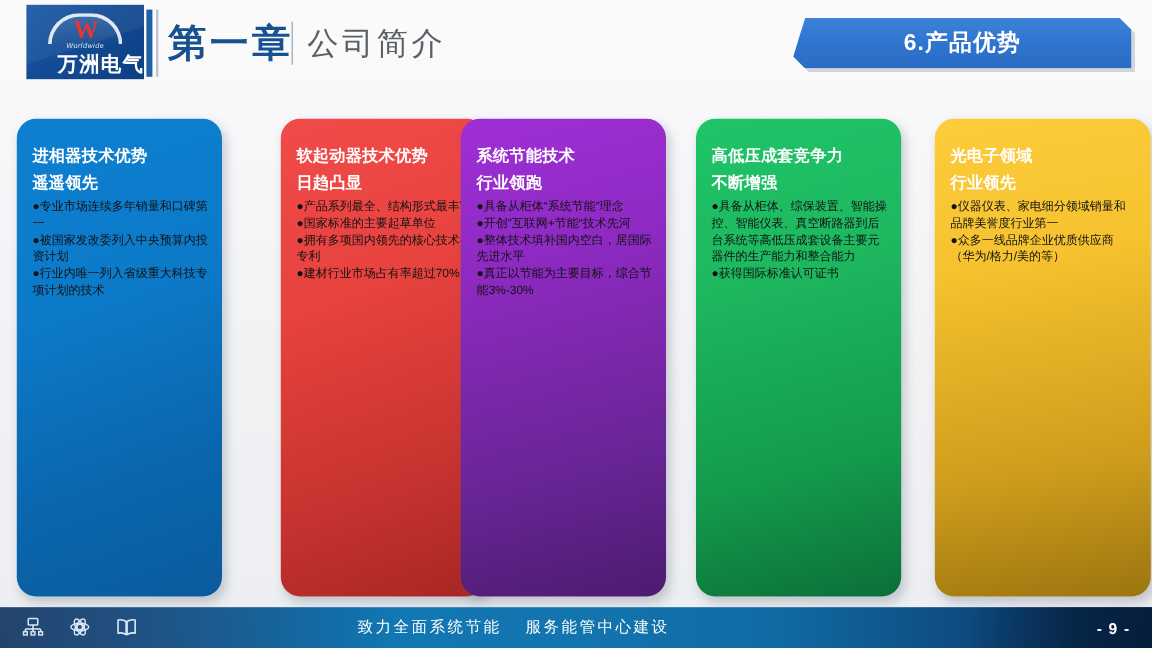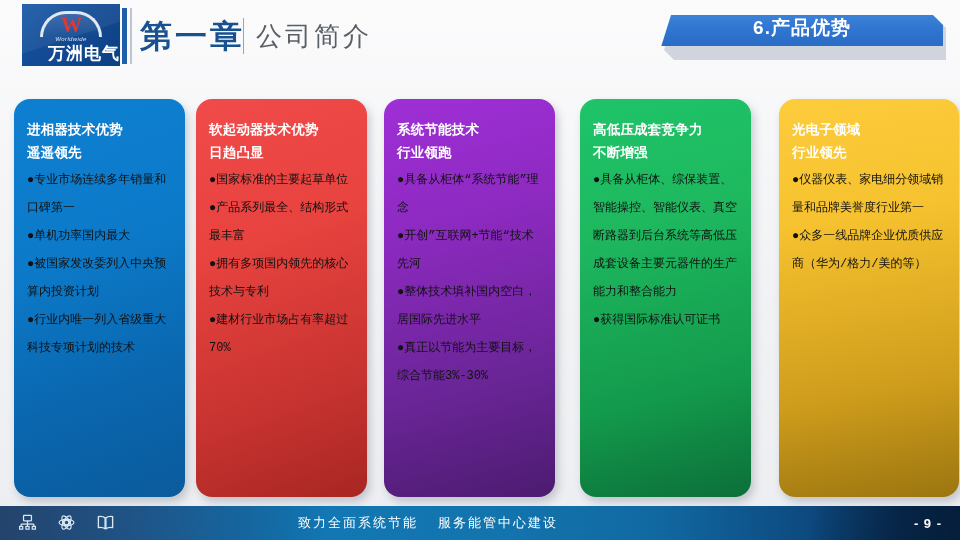--- a/index.html
+++ b/index.html
@@ -138,25 +138,25 @@
     position: absolute;
     left: 3px; top: 3px;
     width: 282px; height: 42px;
     background: #c9cfd7;
     clip-path: polygon(10px 0, 272px 0, 282px 10px, 282px 42px, 10px 42px, 0 32px);
     opacity: 0.85;
   }
   .title-pill {
     position: absolute;
     left: 0; top: 0;
-    width: 282px; height: 31px;
+    width: 282px; height: 42px;
     background: linear-gradient(180deg, #3b82d8 0%, #2f74cf 50%, #2a6cc5 100%);
     clip-path: polygon(10px 0, 272px 0, 282px 10px, 282px 42px, 10px 42px, 0 32px);
     display: flex;
-    align-items: flex-start;
+    align-items: center;
     justify-content: center;
   }
   .title-pill-text {
     font-size: 19px;
     font-weight: bold;
     color: #ffffff;
     letter-spacing: 1px;
   }
 
   
@@ -179,38 +179,37 @@
   .card-head {
     font-size: 13.5px;
     font-weight: bold;
     color: #ffffff;
     line-height: 23px;
     letter-spacing: 0.2px;
     margin-bottom: 2px;
   }
   .card-head .l2 { display: block; }
   .card-body {
-    font-size: 12px;
+    font-size: 10px;
     color: #111111;
-    line-height: 28px;
+    line-height: 14px;
     letter-spacing: 0px;
-    font-family: Liberation Mono, monospace;
   }
   .card-item { display: block; }
 
   
   .card-1 { left: 14px; }
   .card-2 { left: 196px; }
   .card-3 { left: 384px; }
   .card-4 { left: 580px; }
   .card-5 { left: 779px; width: 180px; }
 
   
   .card-1 { background: linear-gradient(160deg, #0e7fd0 0%, #0c7ac9 38%, #0a66ae 72%, #0a5b9c 100%); }
-  .card-2 { background: linear-gradient(160deg, #f04a4a 0%, #e8433f 35%, #c5322f 75%, #a82622 100%); }
+  .card-2 { background: linear-gradient(160deg, #f04a4a 0%, #e8433f 35%, #c5322f 75%, #a82622 100%); margin-left: 38px; }
   .card-3 { background: linear-gradient(165deg, #9f2fd6 0%, #8e2ac2 30%, #6a2597 70%, #4c1b70 100%); }
   .card-4 { background: linear-gradient(165deg, #1fc468 0%, #1eb85f 32%, #139a4c 72%, #0c6f39 100%); }
   .card-5 { background: linear-gradient(170deg, #fdcc3c 0%, #f6c22f 30%, #cf9d1c 72%, #9b7510 100%); }
 
   
   .footer {
     position: absolute;
     left: 0; bottom: 0;
     width: 960px; height: 34px;
     background: linear-gradient(90deg, #0b2f5c 0%, #124a80 14%, #1277b3 34%, #1374ad 52%, #1169a2 68%, #0d4a80 84%, #0a2e58 100%);
@@ -294,34 +293,33 @@
 
   <div class="cards">
 
     <div class="card card-1">
       <div class="card-head">
         <span class="l1">进相器技术优势</span>
         <span class="l2">遥遥领先</span>
       </div>
       <div class="card-body">
         <span class="card-item">●专业市场连续多年销量和口碑第一</span>
-        <span class="card-item">●单机功率国内最大</span>
         <span class="card-item">●被国家发改委列入中央预算内投资计划</span>
         <span class="card-item">●行业内唯一列入省级重大科技专项计划的技术</span>
       </div>
     </div>
 
     <div class="card card-2">
       <div class="card-head">
         <span class="l1">软起动器技术优势</span>
         <span class="l2">日趋凸显</span>
       </div>
       <div class="card-body">
+        <span class="card-item">●产品系列最全、结构形式最丰富</span>
         <span class="card-item">●国家标准的主要起草单位</span>
-        <span class="card-item">●产品系列最全、结构形式最丰富</span>
         <span class="card-item">●拥有多项国内领先的核心技术与专利</span>
         <span class="card-item">●建材行业市场占有率超过70%</span>
       </div>
     </div>
 
     <div class="card card-3">
       <div class="card-head">
         <span class="l1">系统节能技术</span>
         <span class="l2">行业领跑</span>
       </div>

